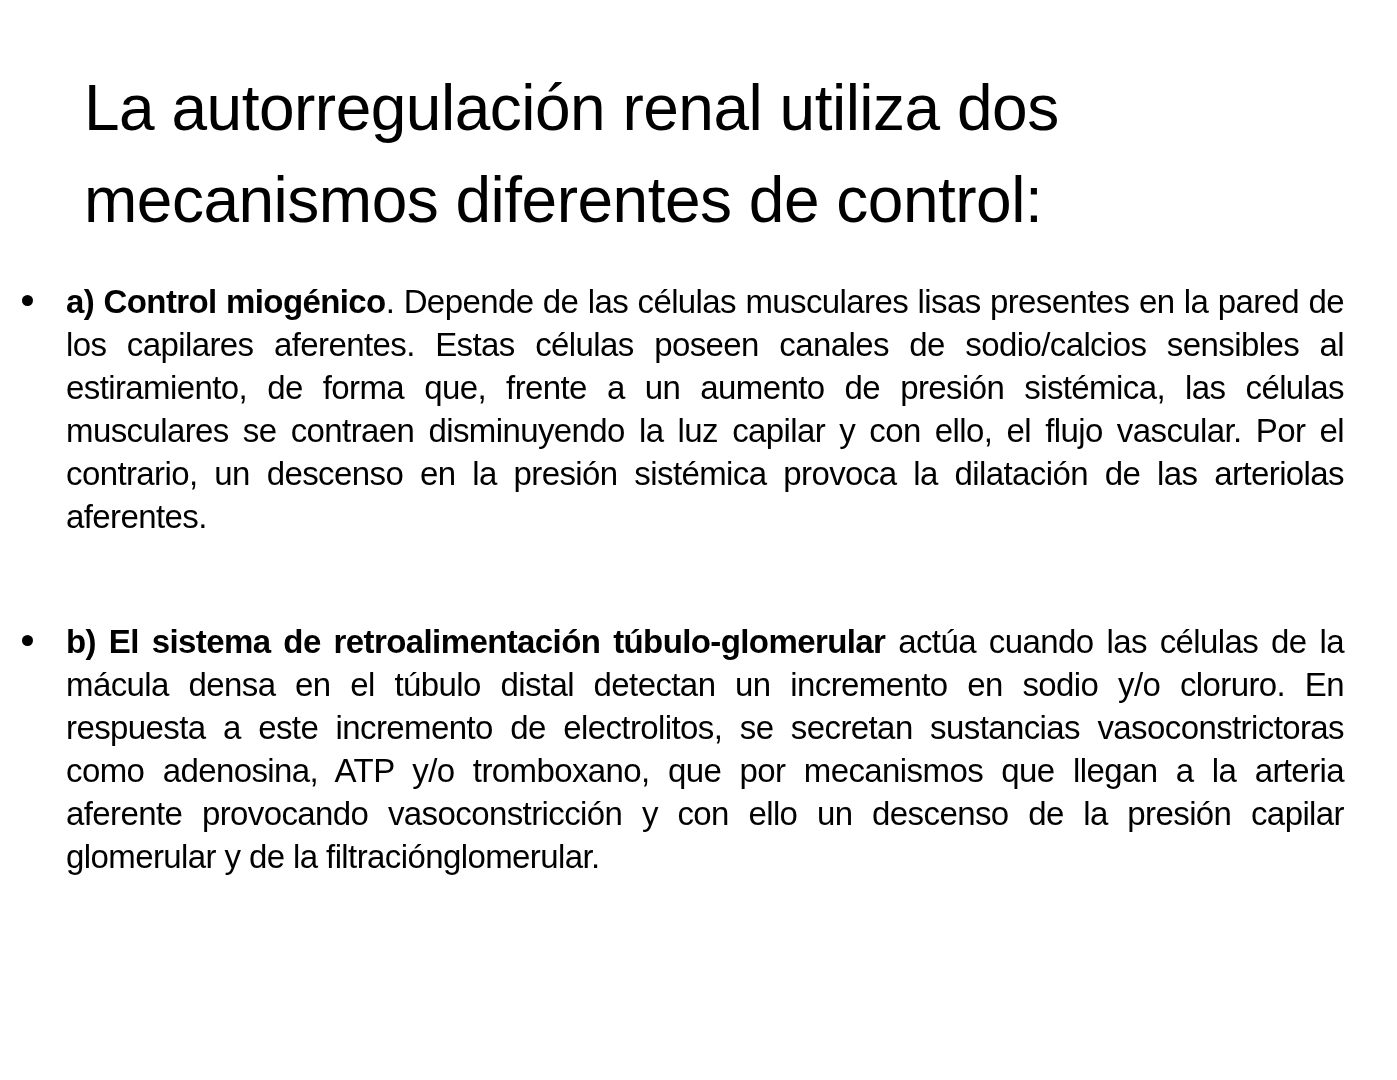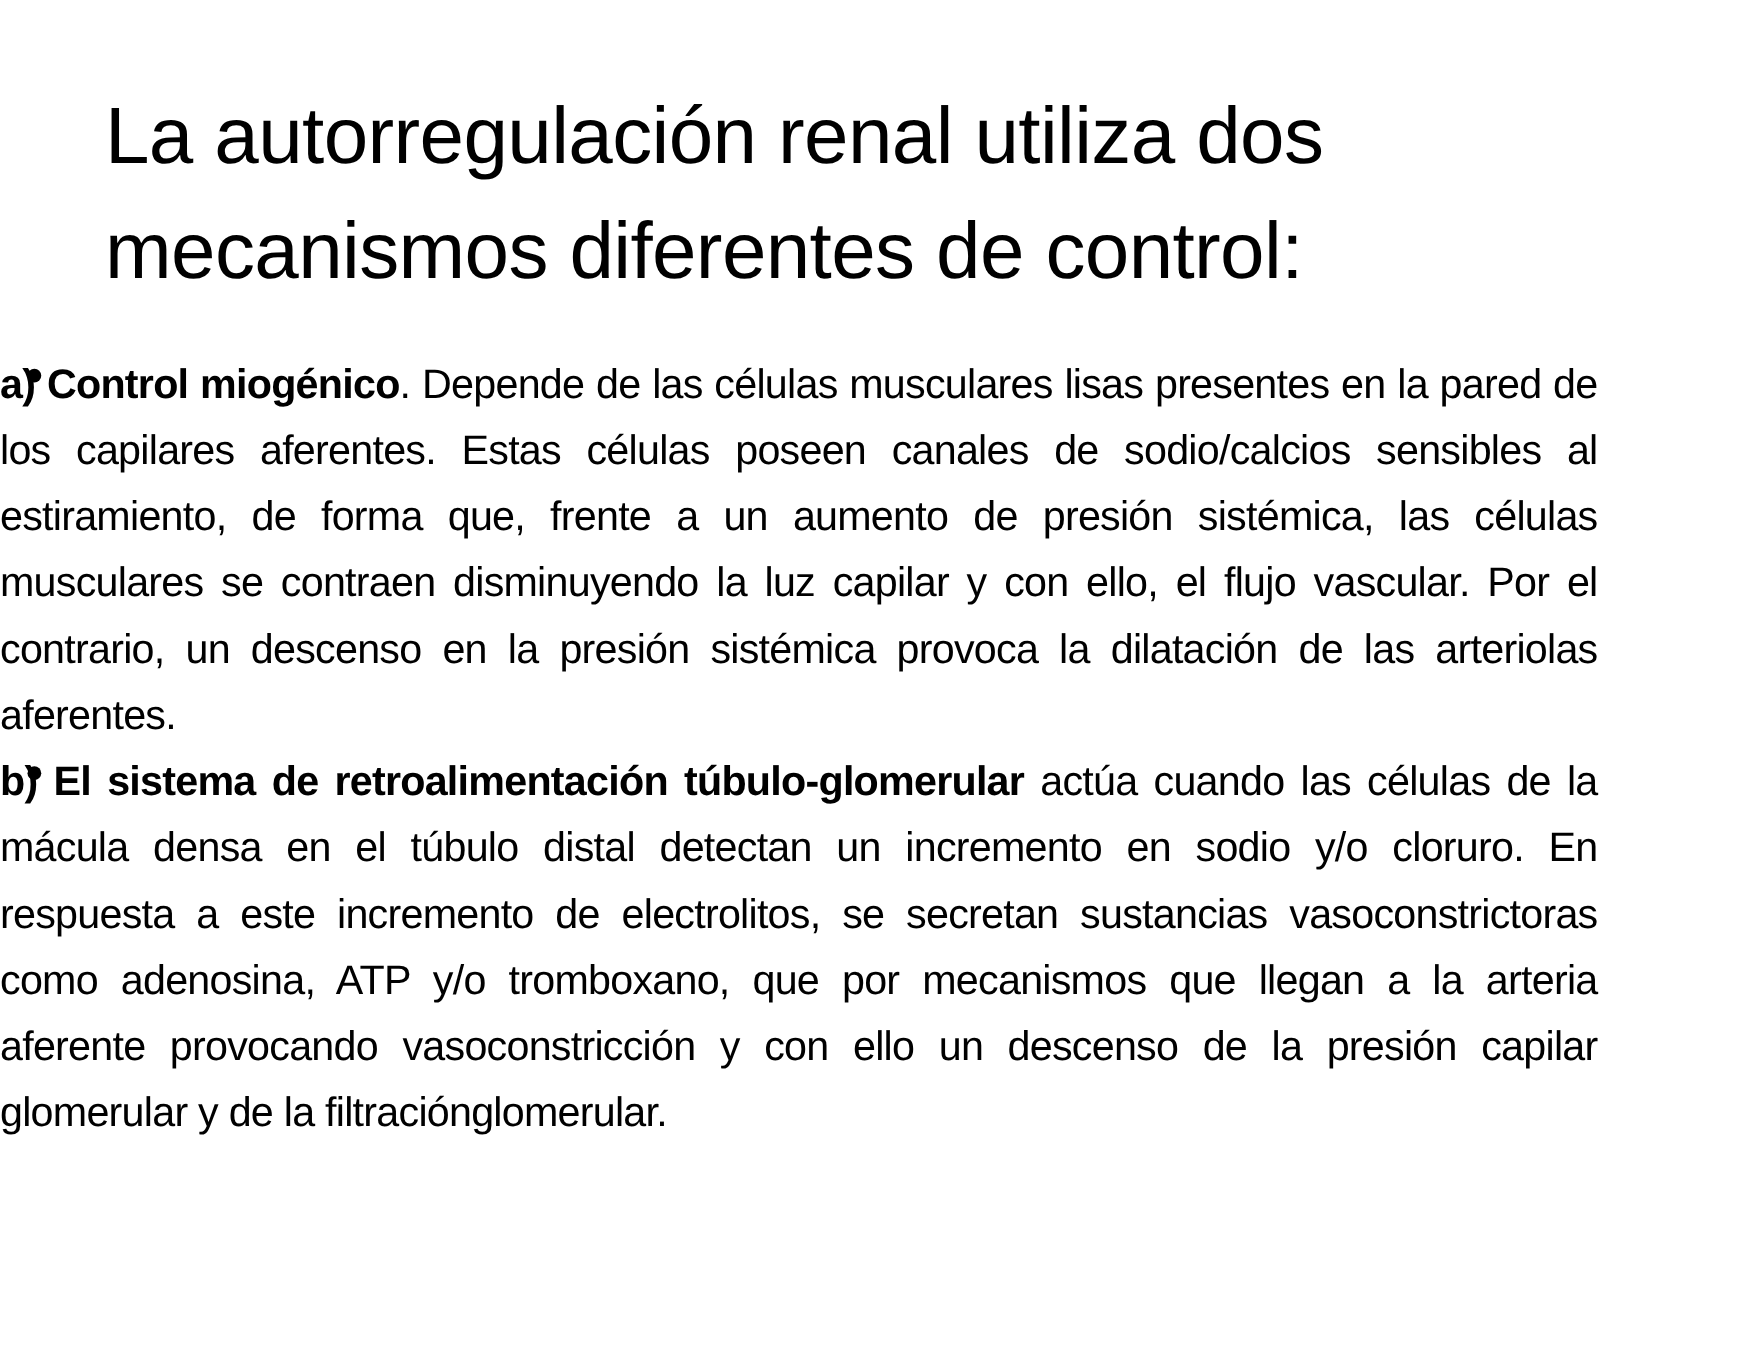--- a/index.html
+++ b/index.html
@@ -37,27 +37,29 @@
       left: 0;
       top: 280px;
       width: 1397px;
       margin: 0;
       padding: 0;
       list-style: none;
     }
     .bullet {
       position: relative;
       margin: 0 0 0 0;
+      padding-left: 66px;
       width: 1278px;
       font-size: 33px;
-      line-height: 53px;
+      line-height: 43px;
       text-align: justify;
       letter-spacing: -0.6px;
     }
     .bullet + .bullet {
+      margin-top: 82px;
     }
     .bullet-dot {
       position: absolute;
       left: 22px;
       top: 15px;
       width: 11px;
       height: 11px;
       border-radius: 50%;
       background: #000000;
     }

